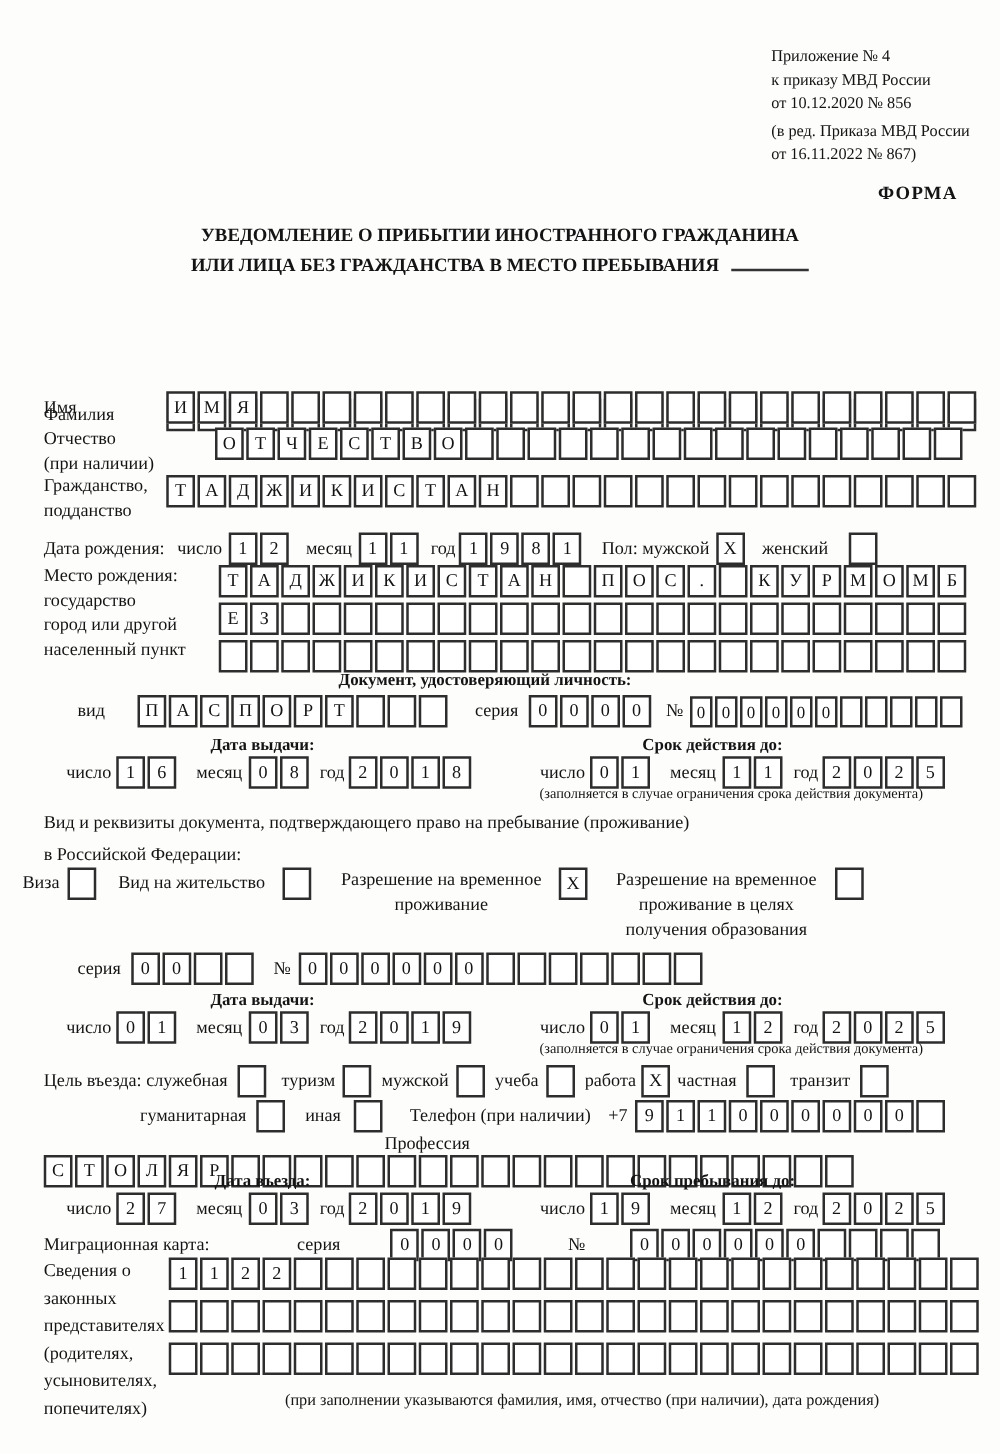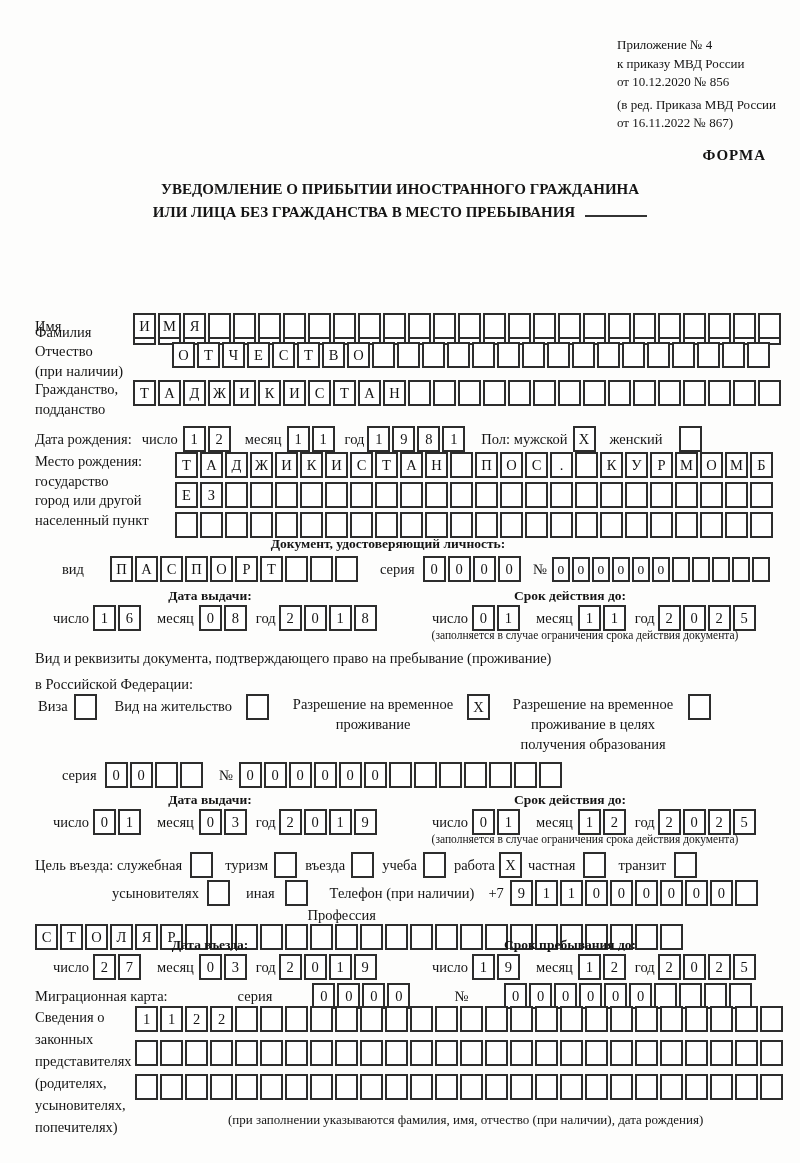--- a/index.html
+++ b/index.html
@@ -372,21 +372,21 @@
         <span class="cell">0</span>
         <span class="cell">2</span>
         <span class="cell">5</span>
       </span>
   </div>
   <div class="abs sm-note ctr" style="top:629px;left:380px;width:410px;">(заполняется в случае ограничения срока действия документа)</div>
 
   <div class="abs lbl" style="top:650px;left:35px;">Вид и реквизиты документа, подтверждающего право на пребывание (проживание)</div>
   <div class="abs lbl" style="top:676px;left:35px;">в Российской Федерации:</div>
 
-  <div class="row top" style="top:694px;left:38px;justify-content:flex-end;">
+  <div class="row top" style="top:694px;left:18px;justify-content:flex-end;">
     <span class="sl">Виза</span>
     <span class="cells" style="margin-left:6px;">
         <span class="cell"></span>
       </span>
     <span class="sl" style="margin-left:16px;">Вид на жительство</span>
     <span class="cells" style="margin-left:14px;">
         <span class="cell"></span>
       </span>
     <span class="opt" style="margin-left:16px;width:172px;">
       <div>Разрешение на временное</div>
@@ -476,21 +476,21 @@
 
   <div class="row" style="top:852px;left:35px;">
     <span class="lbl">Цель въезда: служебная</span>
     <span class="cells" style="margin-left:8px;">
         <span class="cell"></span>
       </span>
     <span class="lbl" style="margin-left:10px;">туризм</span>
     <span class="cells" style="margin-left:6px;">
         <span class="cell"></span>
       </span>
-    <span class="lbl" style="margin-left:6px;">въезда</span>
+    <span class="lbl" style="margin-left:6px;">мужской</span>
     <span class="cells" style="margin-left:6px;">
         <span class="cell"></span>
       </span>
     <span class="lbl" style="margin-left:6px;">учеба</span>
     <span class="cells" style="margin-left:6px;">
         <span class="cell"></span>
       </span>
     <span class="lbl" style="margin-left:6px;">работа</span>
     <span class="cells" style="margin-left:4px;">
         <span class="cell">X</span>
@@ -499,21 +499,21 @@
     <span class="cells" style="margin-left:8px;">
         <span class="cell"></span>
       </span>
     <span class="lbl" style="margin-left:10px;">транзит</span>
     <span class="cells" style="margin-left:8px;">
         <span class="cell"></span>
       </span>
   </div>
 
   <div class="row" style="top:880px;left:112px;">
-    <span class="lbl">усыновителях</span>
+    <span class="lbl">гуманитарная</span>
     <span class="cells" style="margin-left:8px;">
         <span class="cell"></span>
       </span>
     <span class="lbl" style="margin-left:14px;">иная</span>
     <span class="cells" style="margin-left:10px;">
         <span class="cell"></span>
       </span>
     <span class="lbl" style="margin-left:20px;">Телефон (при наличии)</span>
     <span class="lbl" style="margin-left:14px;">+7</span>
     <span class="cells" style="margin-left:6px;">

